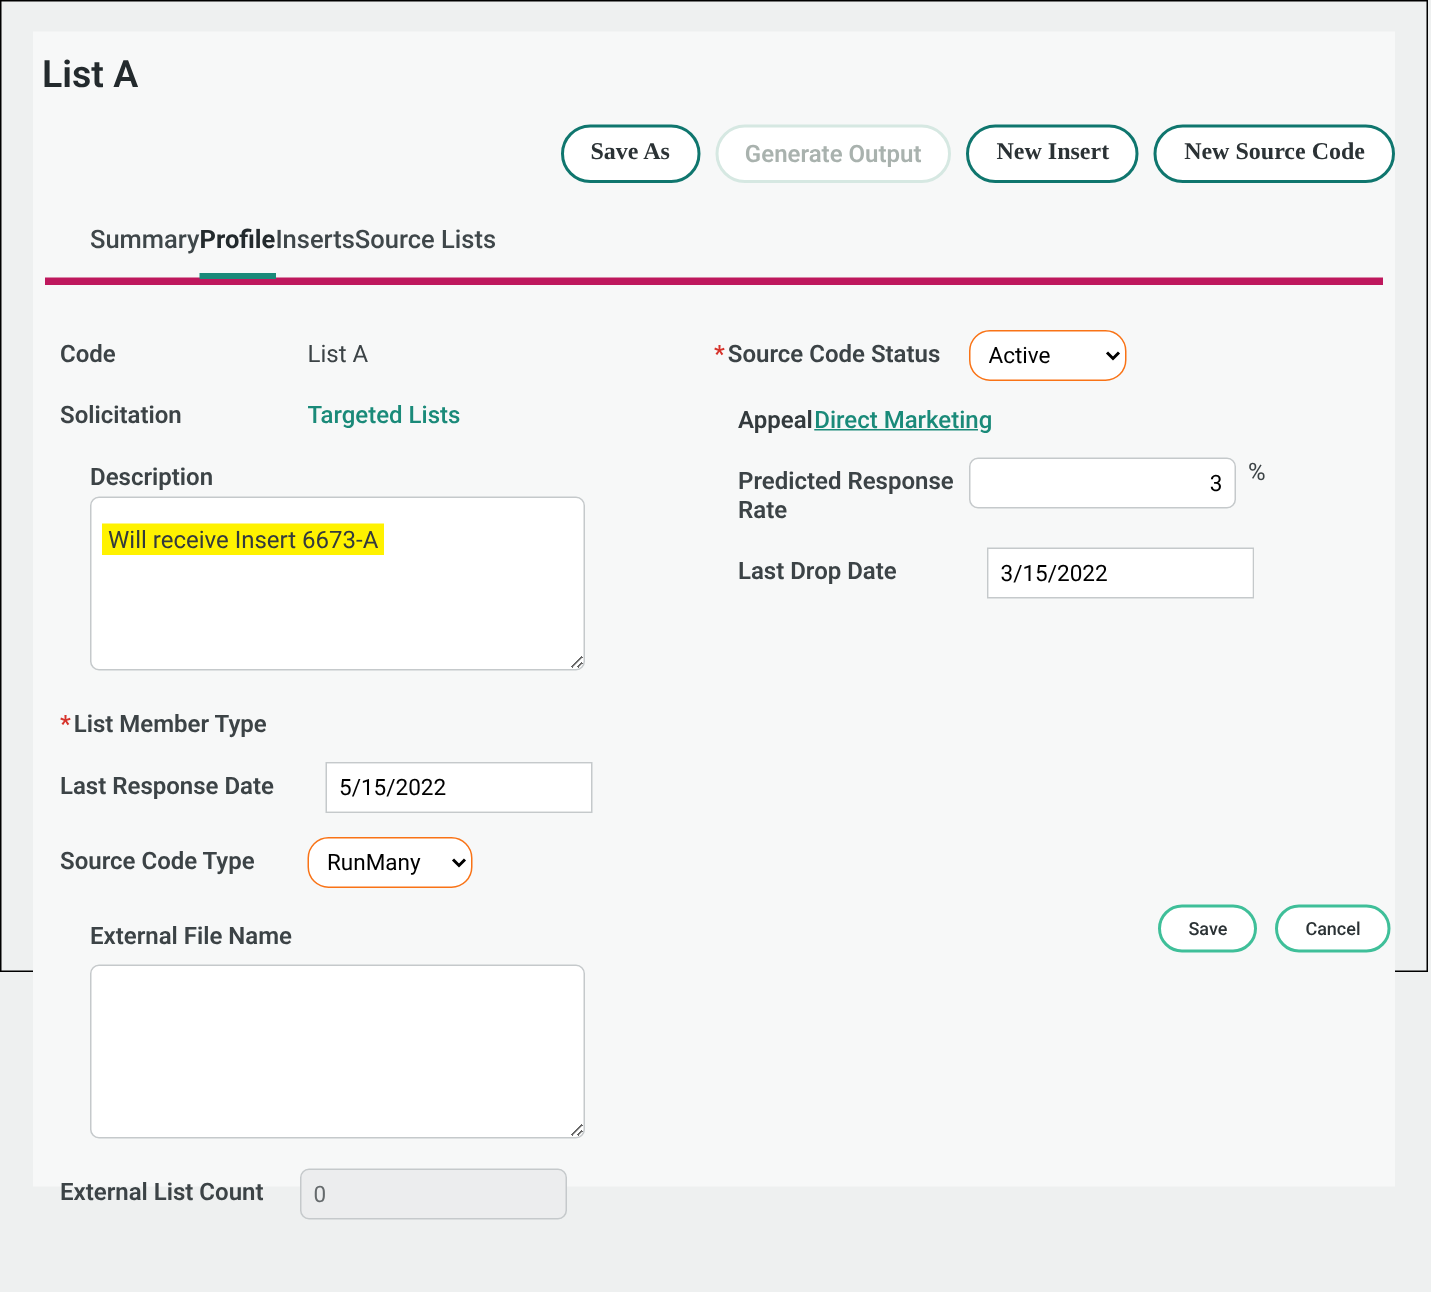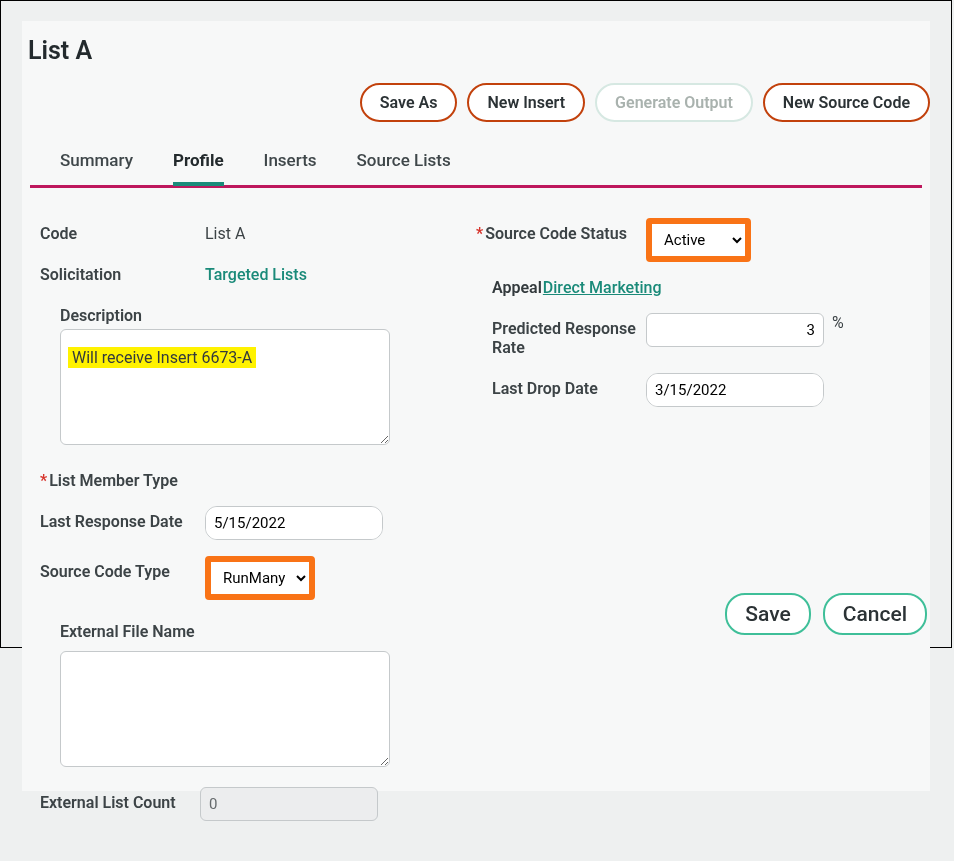--- a/index.html
+++ b/index.html
@@ -41,26 +41,25 @@
   }
   .pill-btn {
     border-radius: 20px;
     background: #fff;
     padding: 8px 18px;
     font-size: 16px;
     font-weight: 600;
     color: #2b3235;
     cursor: pointer;
   }
-  .pill-green { border: 2px solid #c2410c; }
+  .pill-green { border: 2px solid #0f766e; font-family: Liberation Serif, serif; }
   .pill-gray  { border: 2px solid #d6e8e2; color: #a9b2ae; cursor: default; }
   .tabs {
     display: flex;
-    gap: 40px;
-    border-bottom: 3px solid #be185d;
+    border-bottom: 5px solid #be185d;
     margin: 0 8px;
     padding: 0 30px 0 30px;
     text-align: center;
   }
   .tab {
     padding: 10px 0 12px 0;
     font-size: 17px;
     color: #3f474a;
     cursor: pointer;
     font-weight: 500;
@@ -103,36 +102,37 @@
   .hl { background: #fff200; padding: 1px 4px; display: inline-block; }
   textarea.ext {
     width: 330px; height: 116px;
     border: 1px solid #c5c9cb;
     border-radius: 6px;
     resize: both;
     padding: 6px;
     background: #fff;
   }
   select {
-    border: 6px solid #f97316;
-    border-radius: 4px;
+    border: 1px solid #f97316;
+    border-radius: 14px;
     padding: 6px 8px;
     font-size: 15px;
     background: #fff;
     font-family: inherit;
   }
   .sel-wide { width: 105px; }
   .sel-mid  { width: 110px; }
   .date-wrap {
     display: flex;
     border: 1px solid #c5c9cb;
-    border-radius: 12px;
+    border-radius: 0;
     background: #fff;
     width: 178px;
     overflow: hidden;
+    margin-left: 12px;
   }
   .date-wrap input {
     border: none; outline: none;
     padding: 7px 8px;
     font-size: 15px;
     flex: 1;
     font-family: inherit;
   }
   .num-input {
     border: 1px solid #c5c9cb;
@@ -161,39 +161,39 @@
     position: absolute;
     right: 24px;
     bottom: 12px;
     display: flex;
     gap: 12px;
   }
   .small-pill {
     border-radius: 20px;
     background: #fff;
     padding: 7px 18px;
-    font-size: 21px;
+    font-size: 12px;
     font-weight: 500;
     color: #2b3235;
     border: 2px solid #3fbf99;
     cursor: pointer;
   }
 </style>
 </head>
 <body>
 
 <div class="outer">
   <div class="panel">
 
     <div class="title">List A</div>
 
     <div class="action-bar">
       <div class="pill-btn pill-green">Save As</div>
+      <div class="pill-btn pill-gray">Generate Output</div>
       <div class="pill-btn pill-green">New Insert</div>
-      <div class="pill-btn pill-gray">Generate Output</div>
       <div class="pill-btn pill-green">New Source Code</div>
     </div>
 
     <div class="tabs">
       <div class="tab">Summary</div>
       <div class="tab active">Profile</div>
       <div class="tab">Inserts</div>
       <div class="tab">Source Lists</div>
     </div>
 

